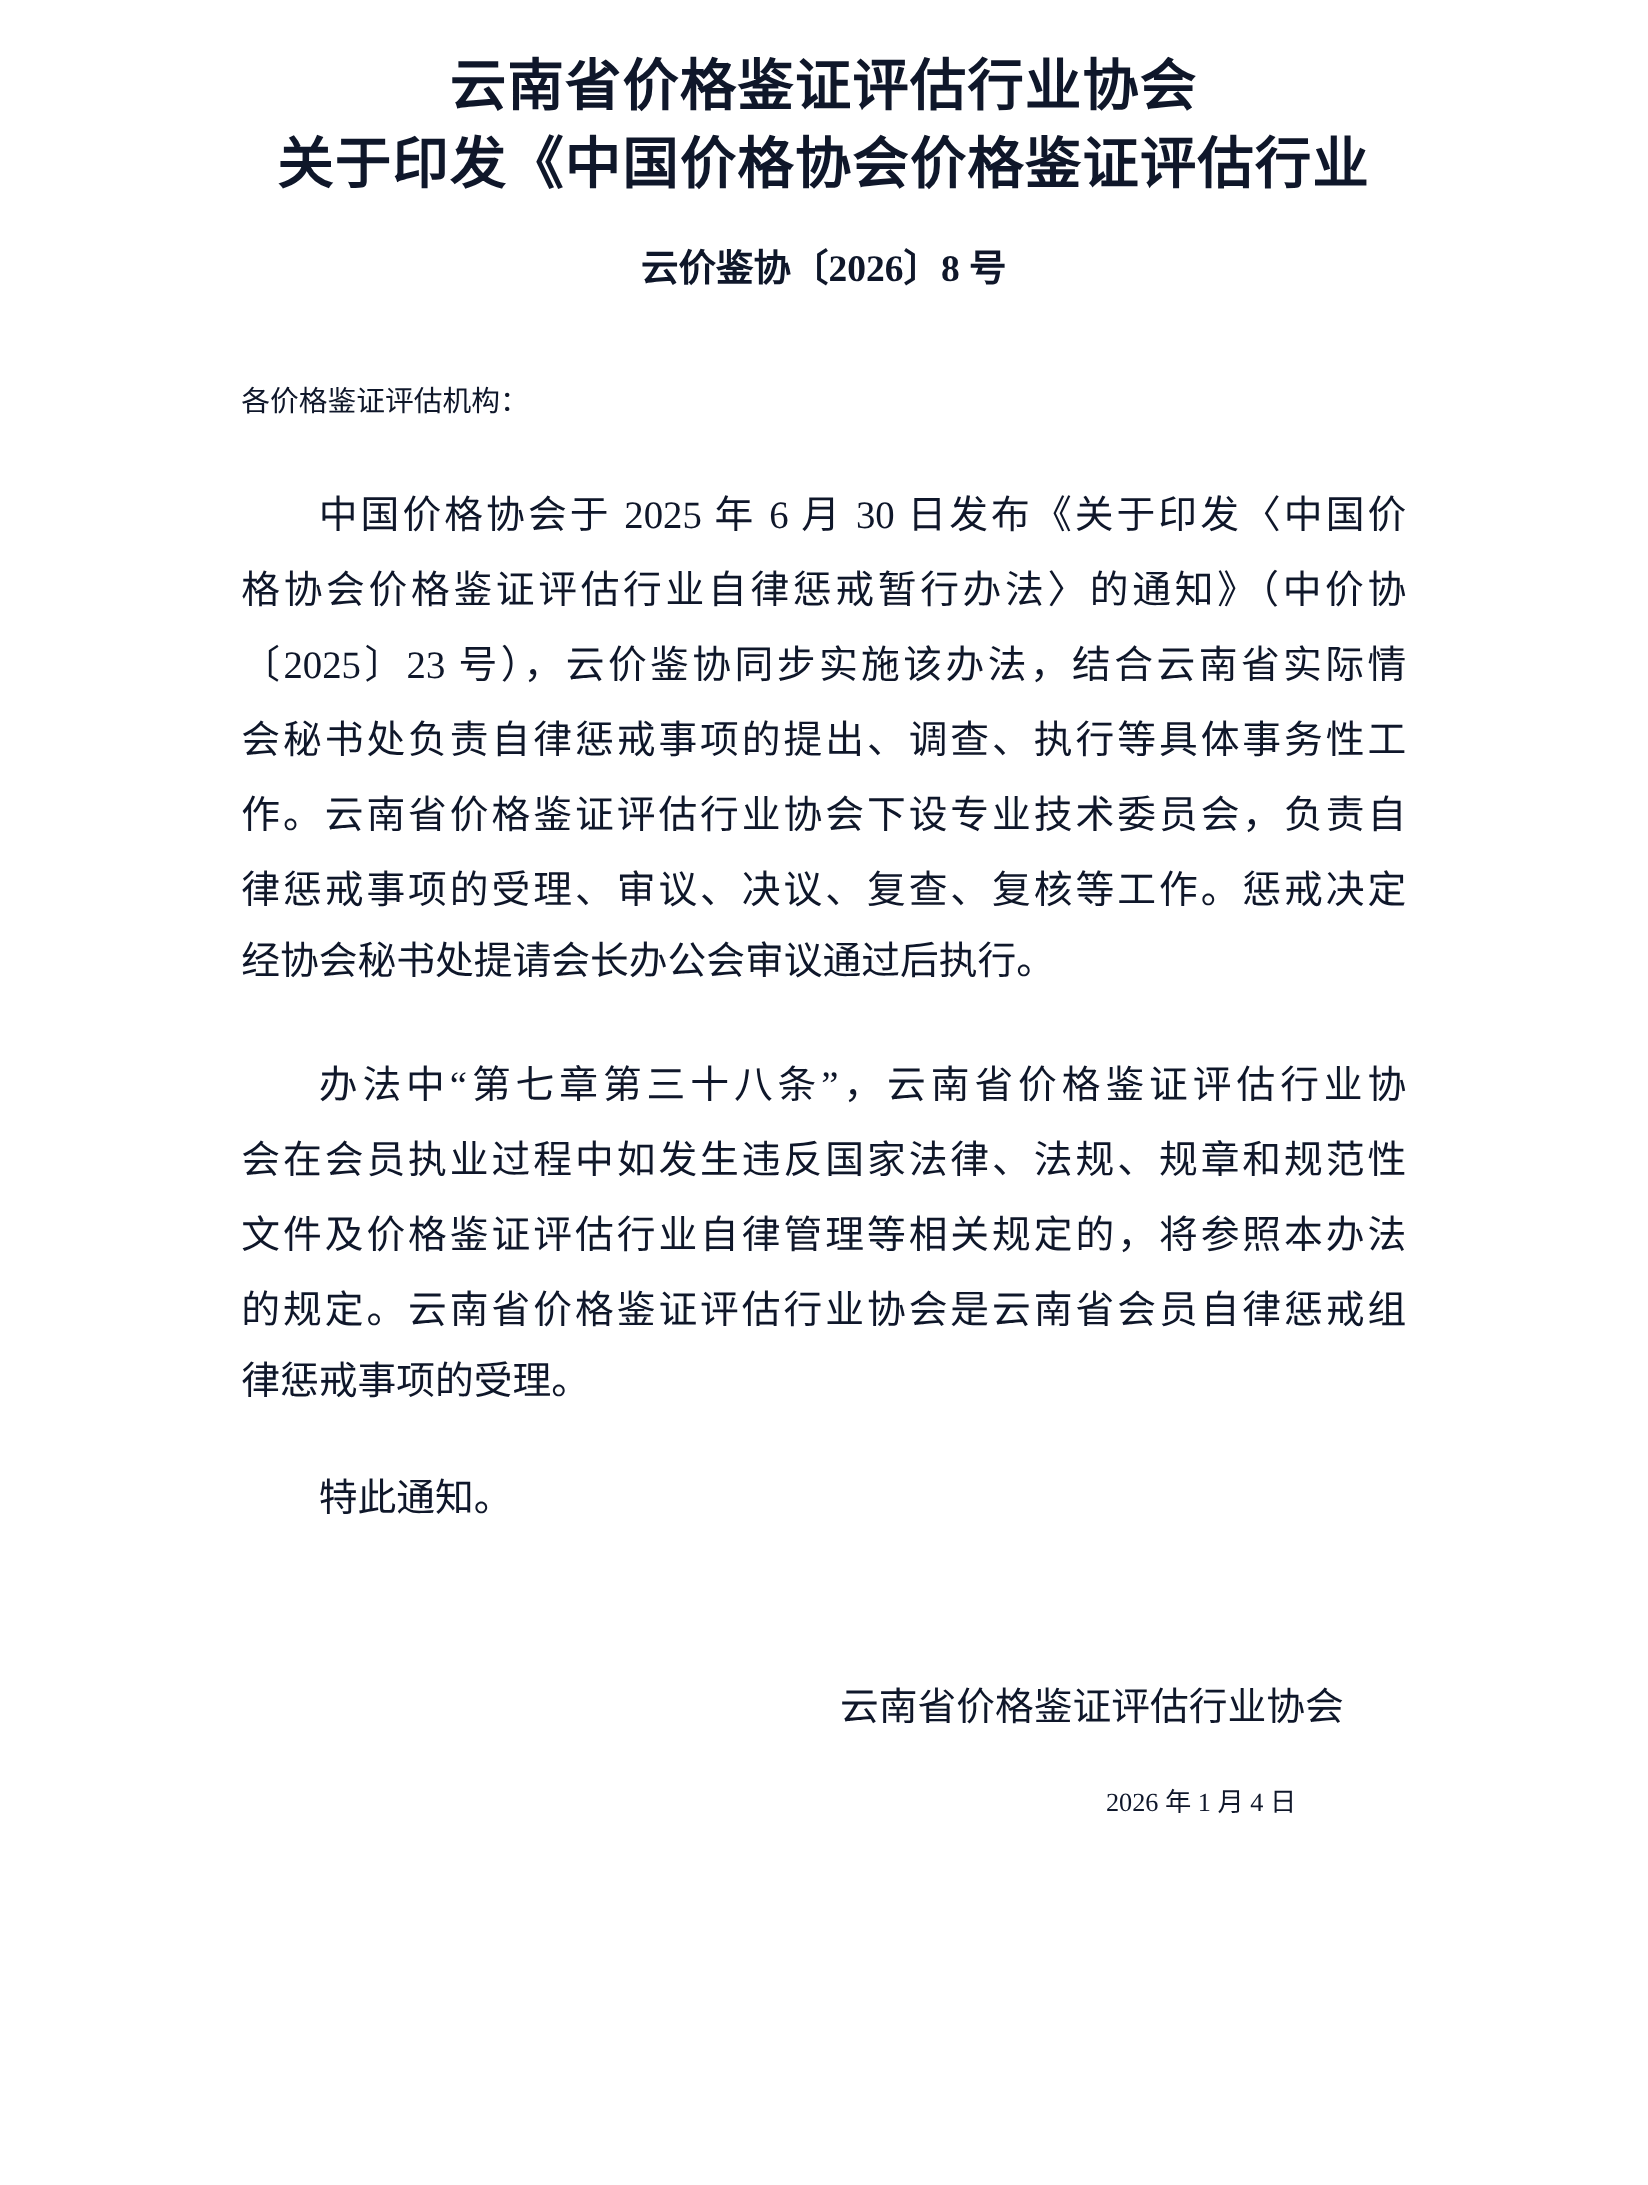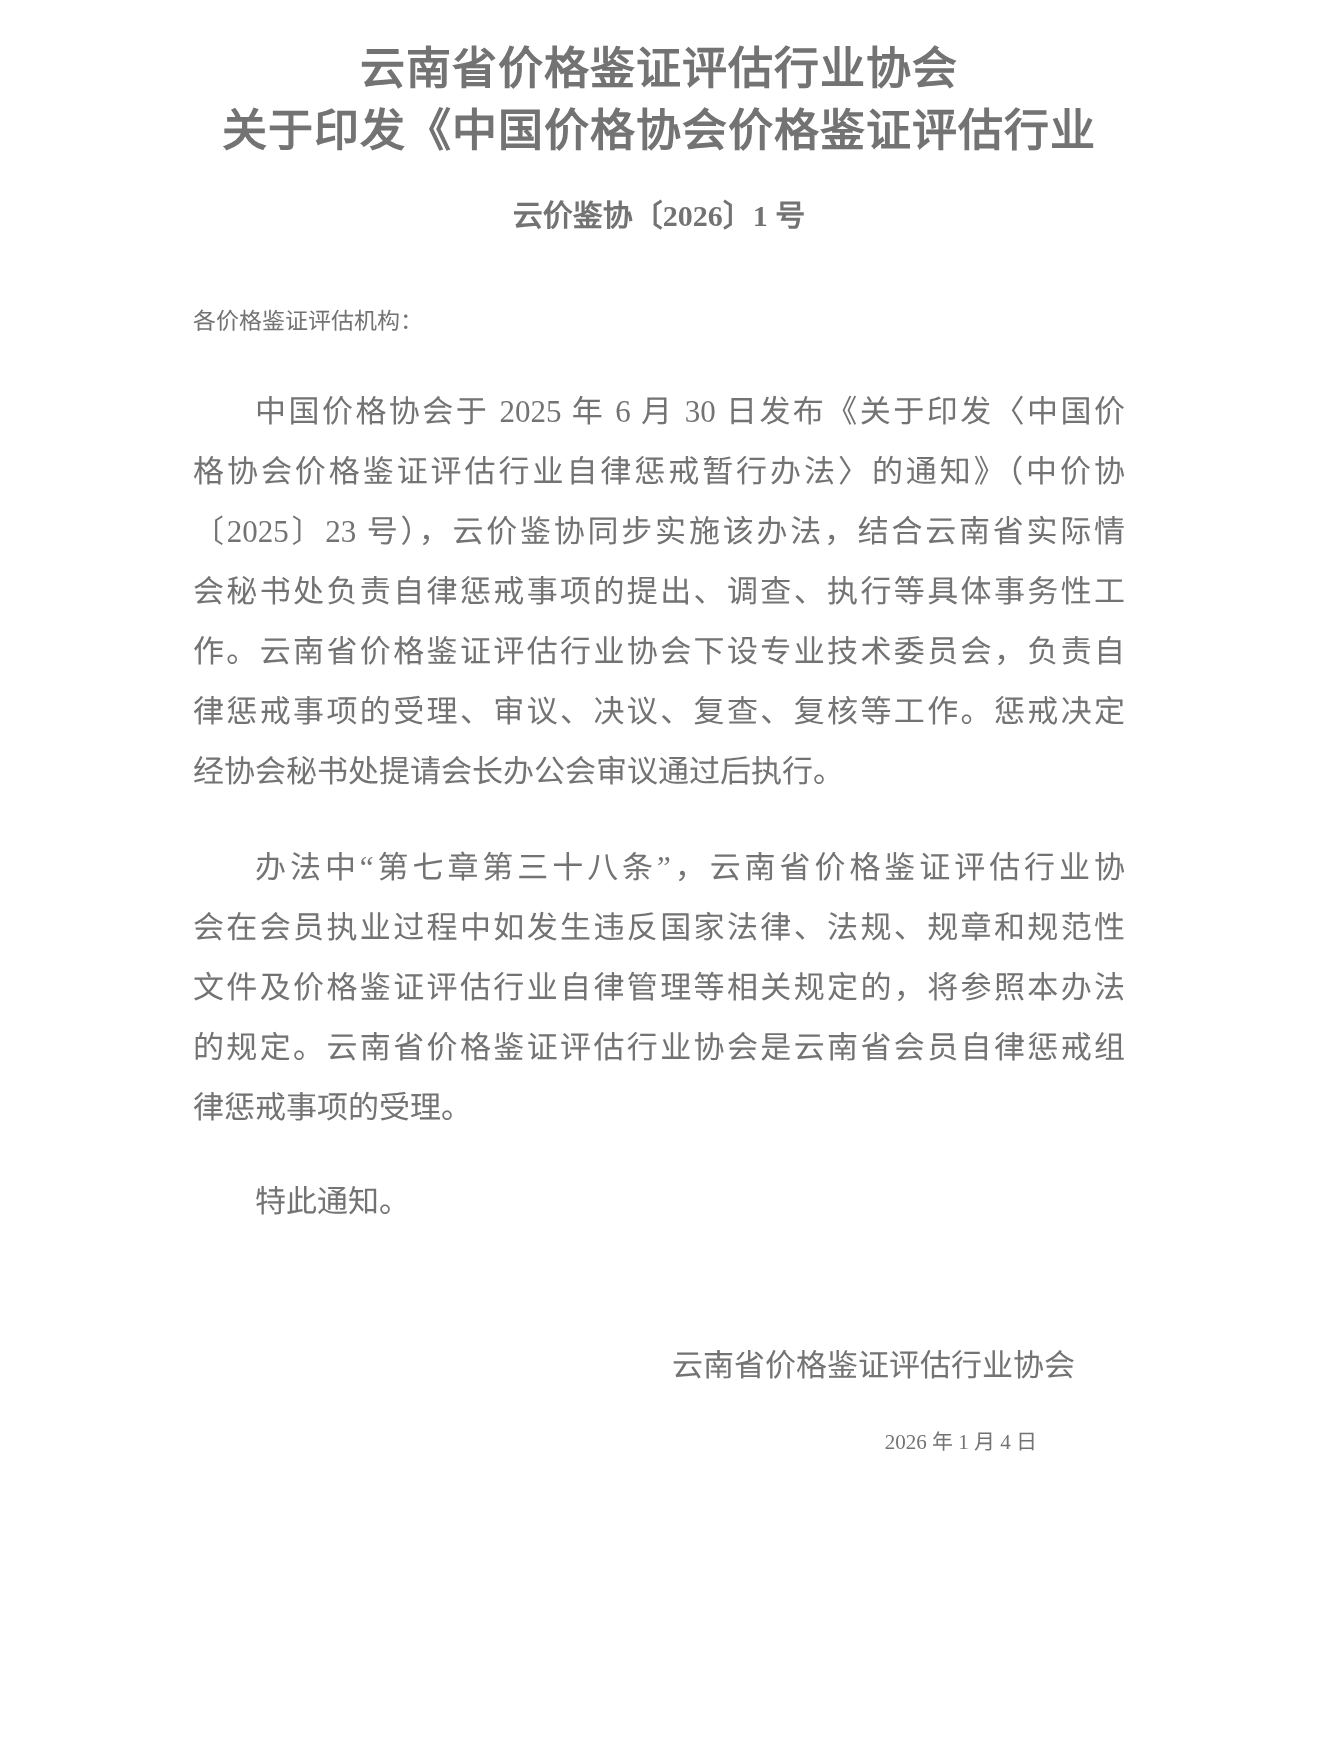--- a/index.html
+++ b/index.html
@@ -8,21 +8,21 @@
     background: #ffffff;
   }
   .page {
     position: relative;
     width: 1318px;
     height: 1748px;
     margin: 0 auto;
     background: #ffffff;
     box-sizing: border-box;
     padding: 38px 193px 0 193px;
-    color: #737373;
+    color: #0f172a;
     font-family: "Liberation Serif", "DejaVu Serif", serif;
   }
   .title {
     font-size: 45px;
     line-height: 62px;
     font-weight: 900;
     text-align: center;
     letter-spacing: 1px;
   }
   .doc-number {
@@ -46,20 +46,21 @@
   .para.p2 { margin-top: 36px; }
   .para.p3 { margin-top: 34px; }
   .line {
     text-align: justify;
     text-align-last: justify;
     overflow: hidden;
     white-space: nowrap;
   }
   .line.last {
     text-align-last: left;
+    font-family: Liberation Mono, monospace;
   }
   .line.indent {
     text-indent: 62px;
   }
   .signature {
     margin-top: 104px;
     font-size: 31px;
     line-height: 60px;
     text-align: right;
     padding-right: 50px;
@@ -75,21 +76,21 @@
 </head>
 <body>
 
 <div class="page">
 
   <header>
     <h1 class="title" style="margin:0;">
       <div>云南省价格鉴证评估行业协会</div>
       <div>关于印发《中国价格协会价格鉴证评估行业</div>
     </h1>
-    <div class="doc-number">云价鉴协〔2026〕1 号</div>
+    <div class="doc-number">云价鉴协〔2026〕8 号</div>
   </header>
 
   <main>
     <p class="salutation" style="margin:0; margin-top:56px;">各价格鉴证评估机构：</p>
 
     <div class="para p1">
       <div class="line indent">中国价格协会于 2025 年 6 月 30 日发布《关于印发〈中国价</div>
       <div class="line">格协会价格鉴证评估行业自律惩戒暂行办法〉的通知》（中价协</div>
       <div class="line">〔2025〕23 号），云价鉴协同步实施该办法，结合云南省实际情</div>
       <div class="line">会秘书处负责自律惩戒事项的提出、调查、执行等具体事务性工</div>

